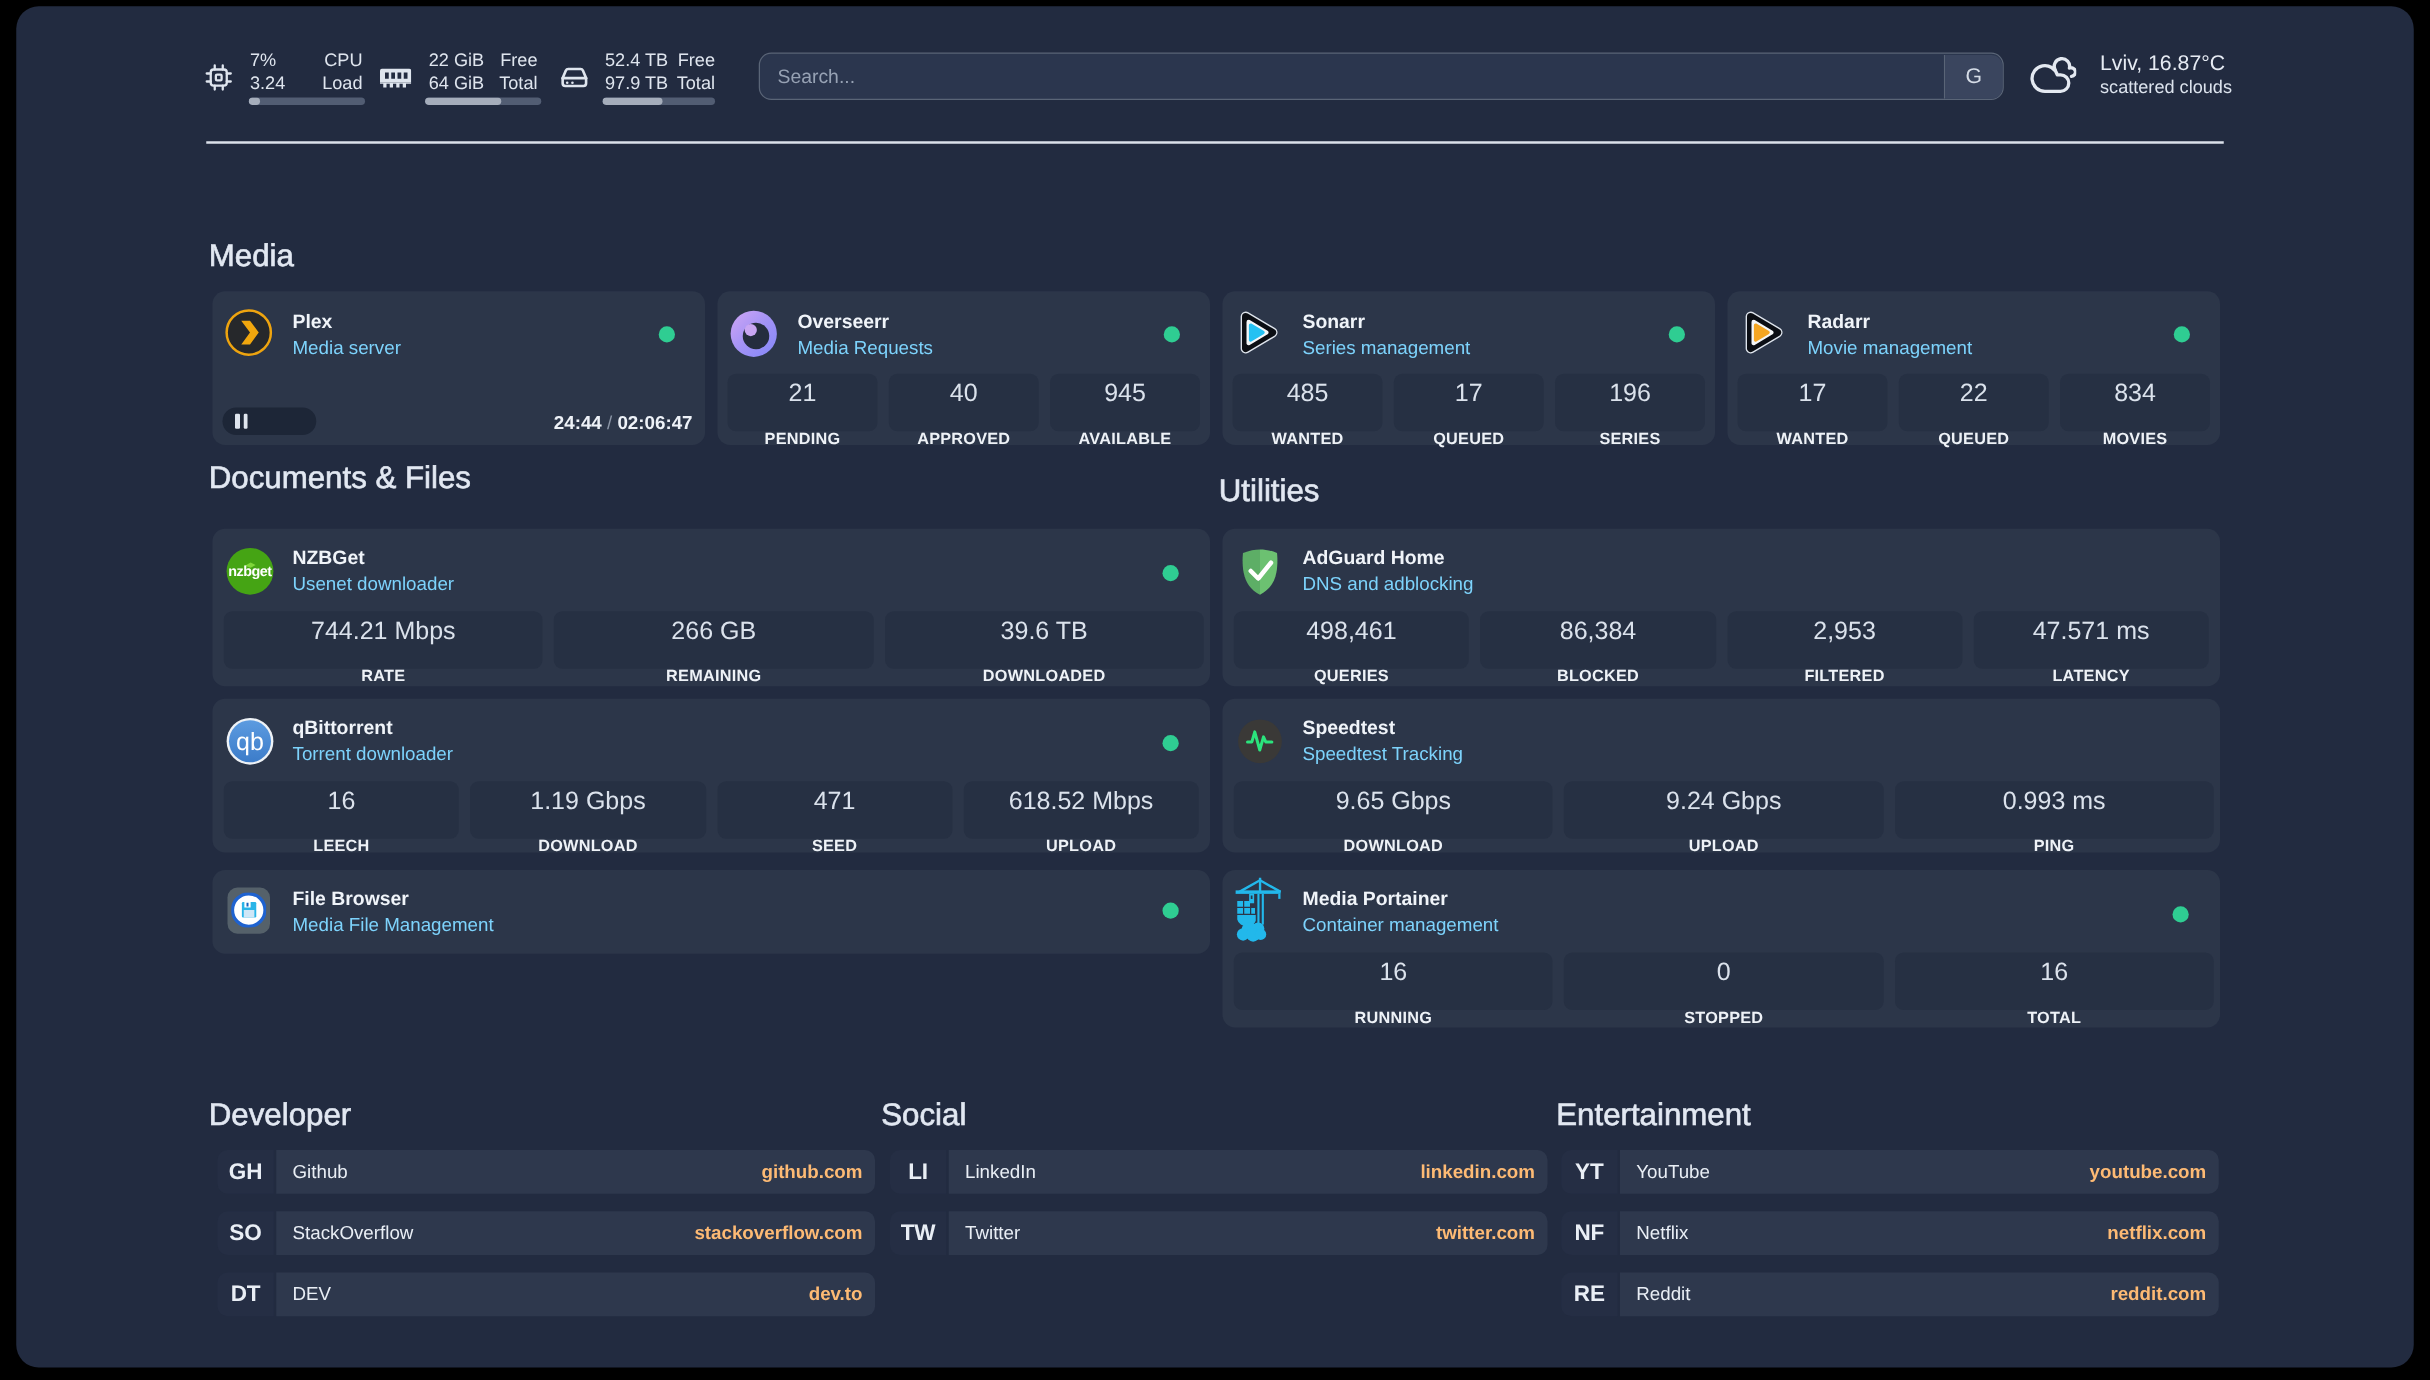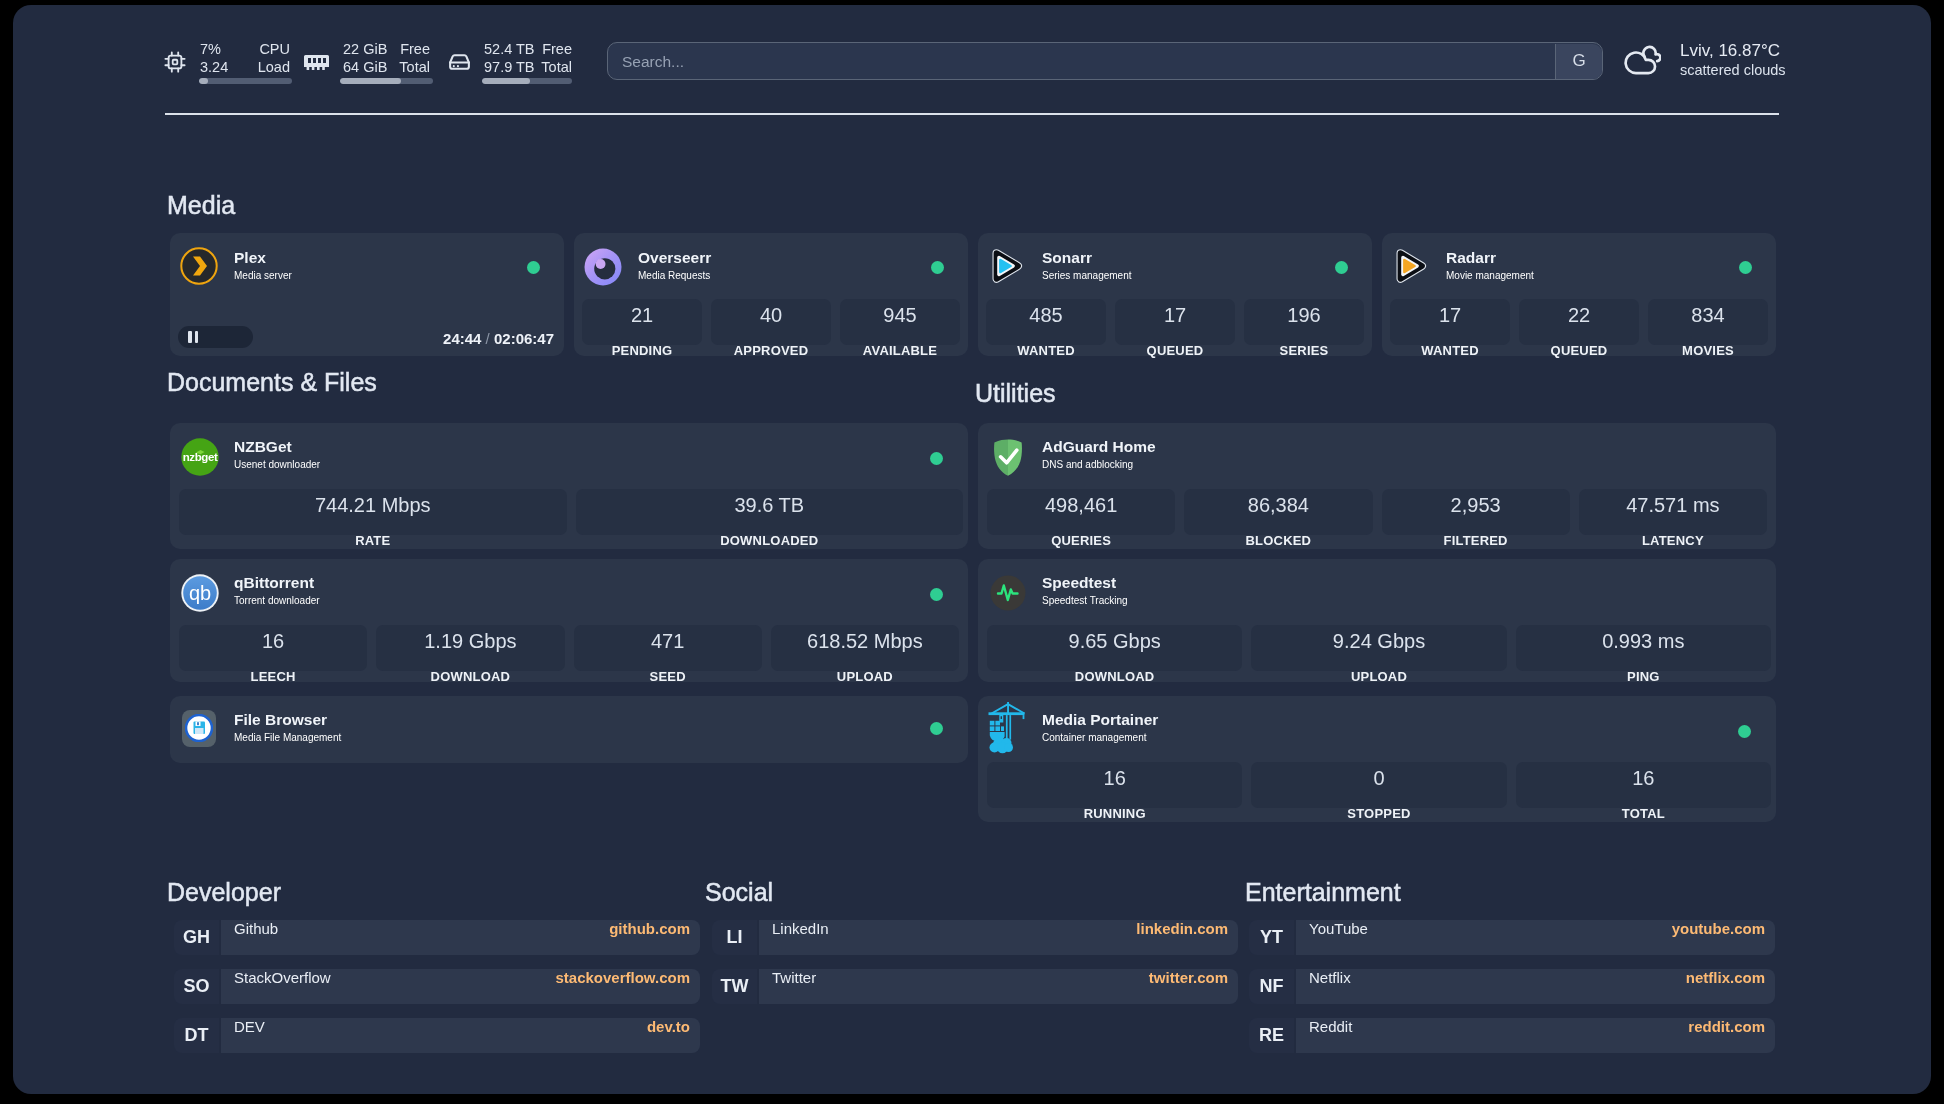--- a/index.html
+++ b/index.html
@@ -4,29 +4,29 @@
 <style>
 *{margin:0;padding:0;box-sizing:border-box}
 html,body{width:1944px;height:1104px;background:#000;font-family:"Liberation Sans",sans-serif;overflow:hidden}
 .abs{position:absolute}
 #surface{position:absolute;left:13px;top:5px;width:1918px;height:1089px;background:#222b40;border-radius:18px}
 .card{background:#2c3649;border-radius:10px}
 .sb{background:#263043;border-radius:7px;display:flex;flex-direction:column;align-items:center;padding-top:8px;flex:1}
 .sv{font-size:20px;color:#dbe2ec;line-height:17px}
 .sl{font-size:13px;font-weight:700;color:#eef2f7;letter-spacing:.2px;line-height:13px;margin-top:20px}
 .t{font-size:15.5px;font-weight:700;color:#f0f4f9;line-height:1.2}
-.s{font-size:10px;color:#ffffff;line-height:1.2}
+.s{font-size:15px;color:#7dd3fc;line-height:1.2}
 .dot{width:13px;height:13px;border-radius:50%;background:#2fcd92}
 .h{font-size:25px;font-weight:400;color:#e2e8f2;line-height:1;-webkit-text-stroke:0.5px #e2e8f2}
 .rt{font-size:14.5px;color:#dfe5ee;line-height:18px}
 .bar{height:6.5px;border-radius:3.5px;background:#525d73;overflow:hidden}
 .bar>i{display:block;height:6.5px;border-radius:3.5px;background:#a5adbb}
 .bmrow{position:absolute;height:35px}
 .bmab{position:absolute;left:0;top:0;width:45px;height:35px;background:#252e44;border-radius:8px 0 0 8px;display:flex;align-items:center;justify-content:center;font-size:18px;font-weight:600;color:#e9eef5}
-.bmmain{position:absolute;left:47px;top:0;right:0;height:35px;background:#2e384d;border-radius:0 8px 8px 0;display:flex;align-items:flex-start;justify-content:space-between;padding:0 10px 0 13px;font-size:15px;color:#e9eef5}
+.bmmain{position:absolute;left:47px;top:0;right:0;height:35px;background:#2e384d;border-radius:0 8px 8px 0;display:flex;align-items:center;justify-content:space-between;padding:0 10px 0 13px;font-size:15px;color:#e9eef5}
 .bmmain b{font-weight:700;color:#fdba74}
 </style>
 </head>
 <body>
 <div id="surface"></div>
 
 <svg class="abs" style="left:164px;top:51px" width="22" height="22" viewBox="0 0 24 24" fill="none" stroke="#dfe5ee" stroke-width="2" stroke-linecap="round" stroke-linejoin="round">
 <rect x="5" y="5" width="14" height="14" rx="2.5"></rect>
     <rect x="9.5" y="9.5" width="5" height="5" rx="1"></rect>
 <path d="M8.5 1.5v3.5M15.5 1.5v3.5M8.5 19v3.5M15.5 19v3.5M1.5 8.5h3.5M1.5 15.5h3.5M19 8.5h3.5M19 15.5h3.5"></path>
@@ -184,20 +184,24 @@
     <path d="M16 15.5 l4.5 -2.5 l4 2 l-4 2.2 Z" fill="#7fd63a"></path>
     <text x="20" y="24" font-family="Liberation Sans,sans-serif" font-size="11.5" font-weight="600" fill="#ffffff" text-anchor="middle" letter-spacing="-0.4">nzbget</text>
   </svg>
   <div class="abs t" style="left:64px;top:15px">NZBGet</div>
   <div class="abs s" style="left:64px;top:36px">Usenet downloader</div>
   <div class="abs dot" style="left:760px;top:29px"></div>
   <div class="abs" style="left:9px;top:66px;right:5px;height:46px;display:flex;gap:9px">
     <div class="sb">
         <span class="sv">744.21 Mbps</span>
         <span class="sl">RATE</span>
+      </div>
+    <div class="sb">
+        <span class="sv">266 GB</span>
+        <span class="sl">REMAINING</span>
       </div>
     <div class="sb">
         <span class="sv">39.6 TB</span>
         <span class="sl">DOWNLOADED</span>
       </div>
   </div>
 </div>
 
 <div class="abs card" style="left:170px;top:559px;width:798px;height:123px">
   <svg class="abs" style="left:10px;top:14px" width="40" height="40" viewBox="0 0 40 40">

